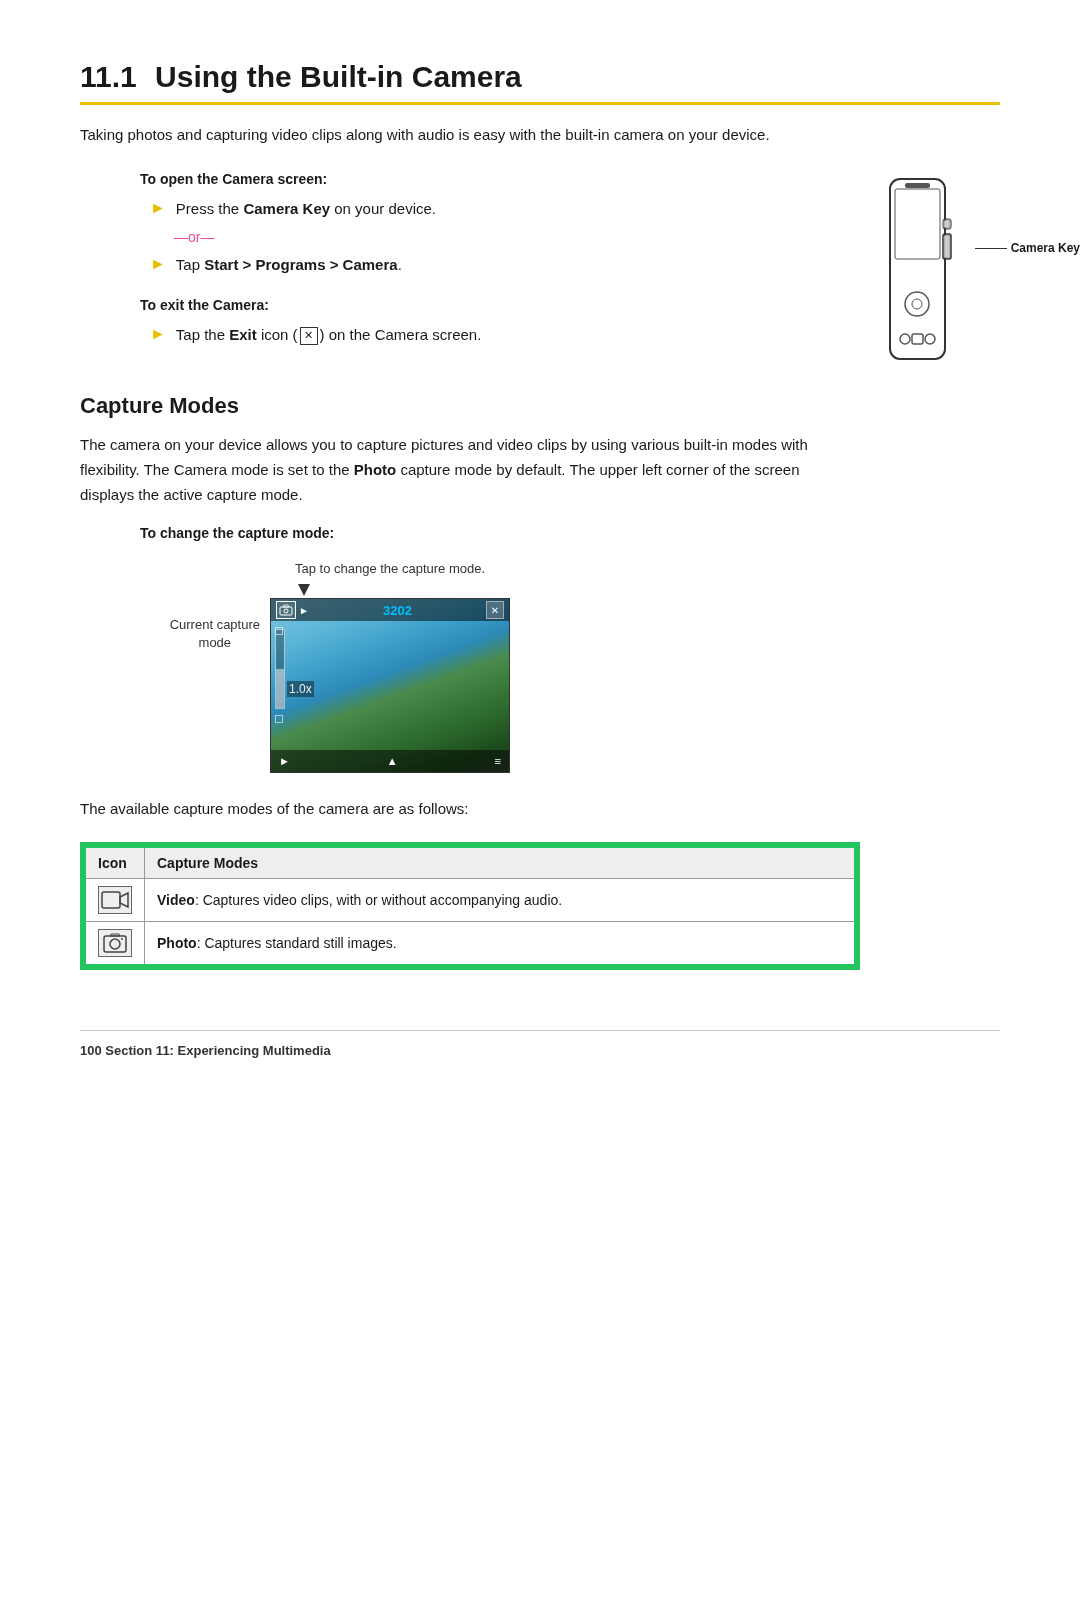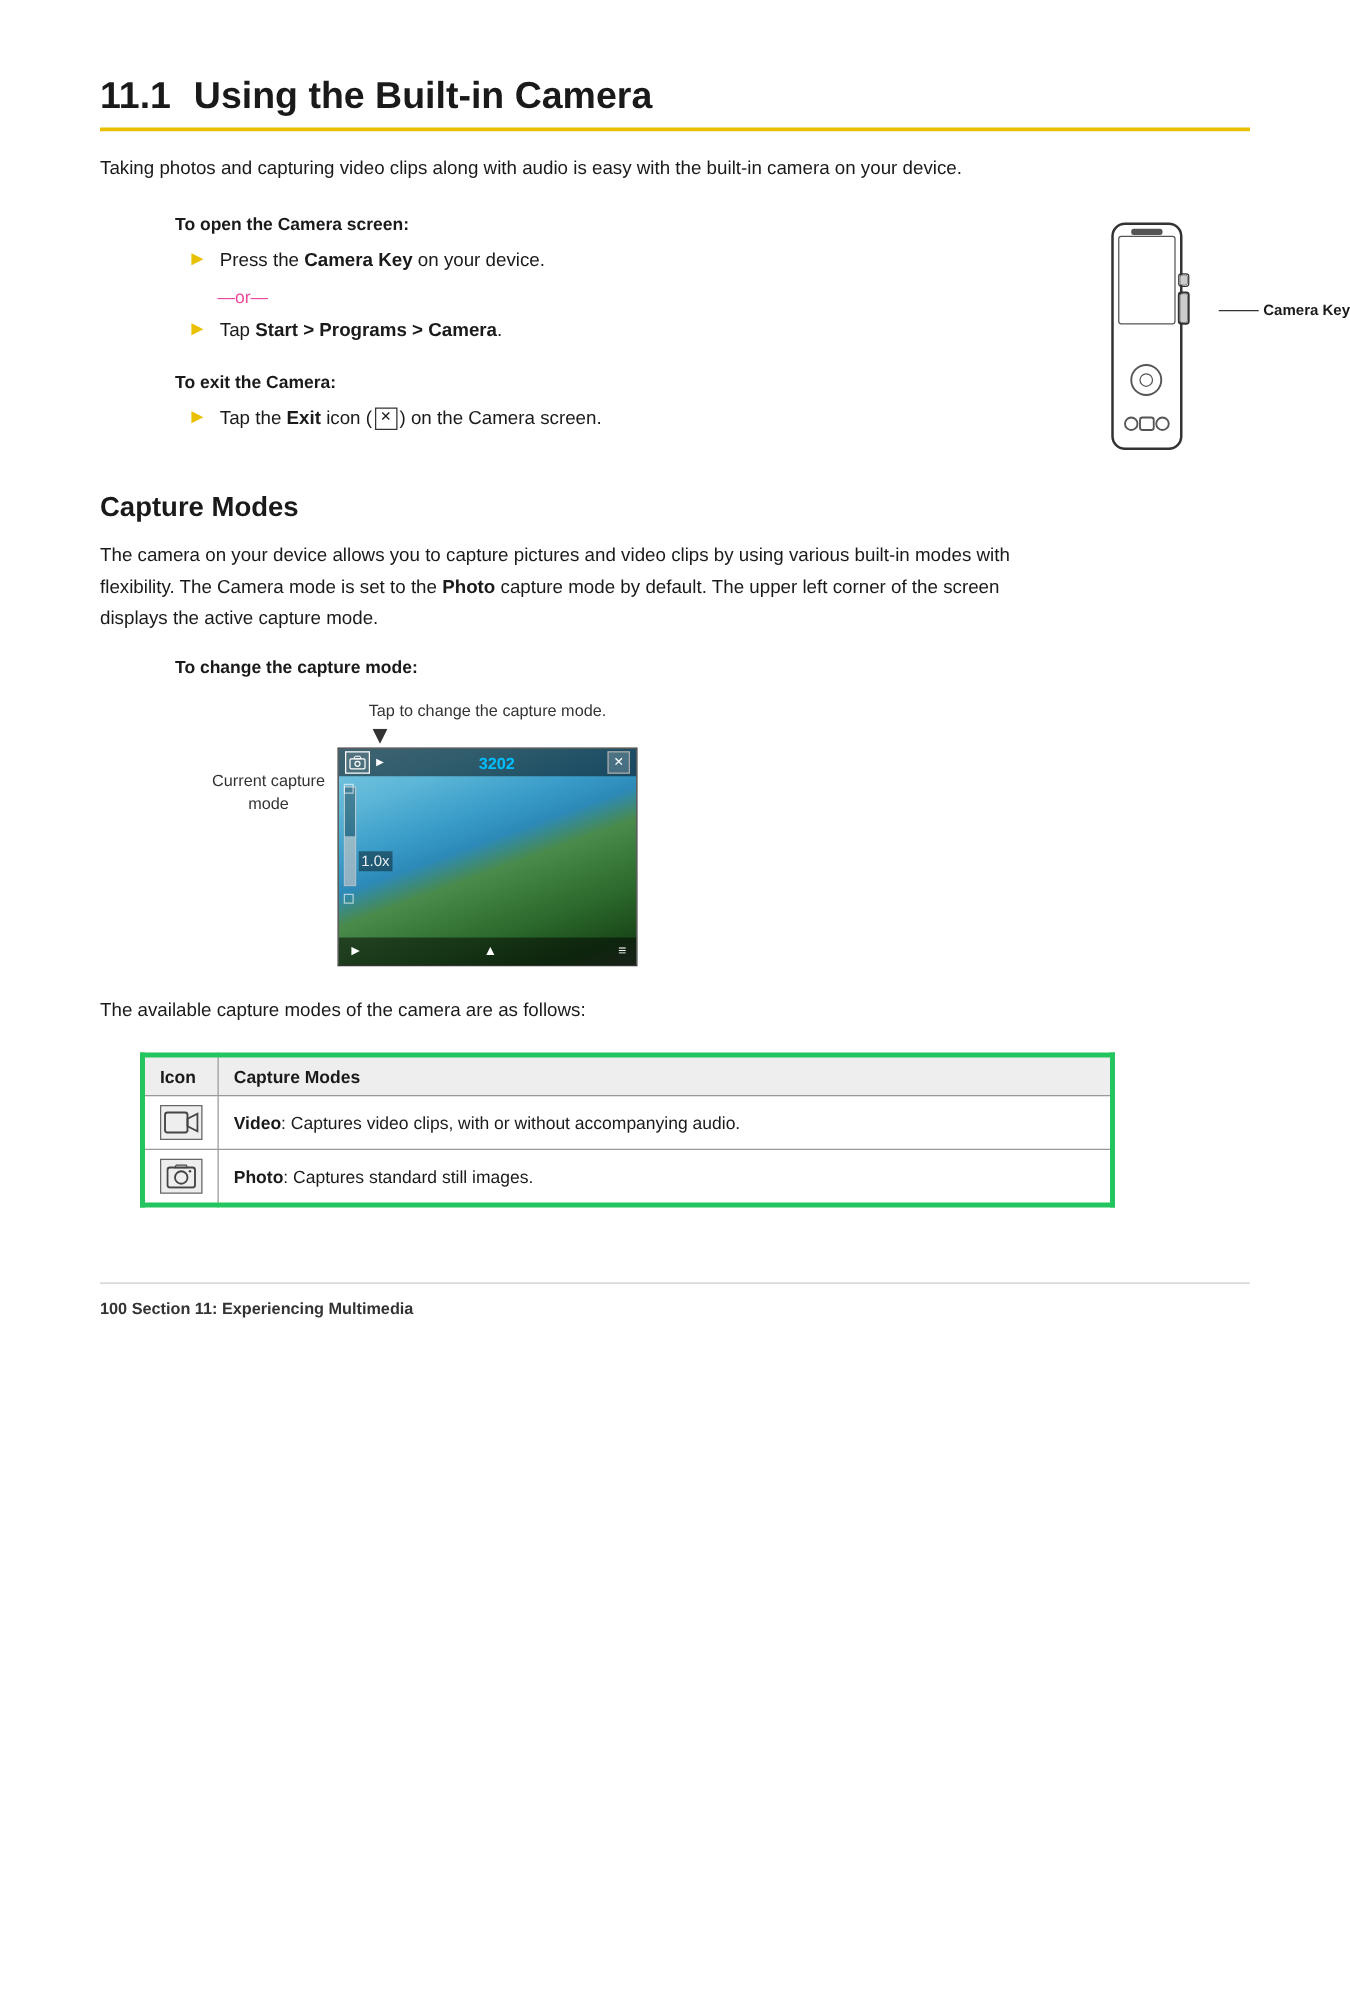--- a/index.html
+++ b/index.html
@@ -236,22 +236,21 @@
 
     .table-container {
       margin-top: 20px;
       width: 100%;
       max-width: 780px;
     }
 
     .capture-table {
       width: 100%;
       border-collapse: collapse;
-      border: 4px solid #22c55e;
-      margin-left: 32px;
+      border: 6px solid #22c55e;
     }
 
     .capture-table th {
       background: #eee;
       border: 1px solid #999;
       padding: 7px 12px;
       font-size: 14px;
       font-weight: bold;
       text-align: left;
     }

